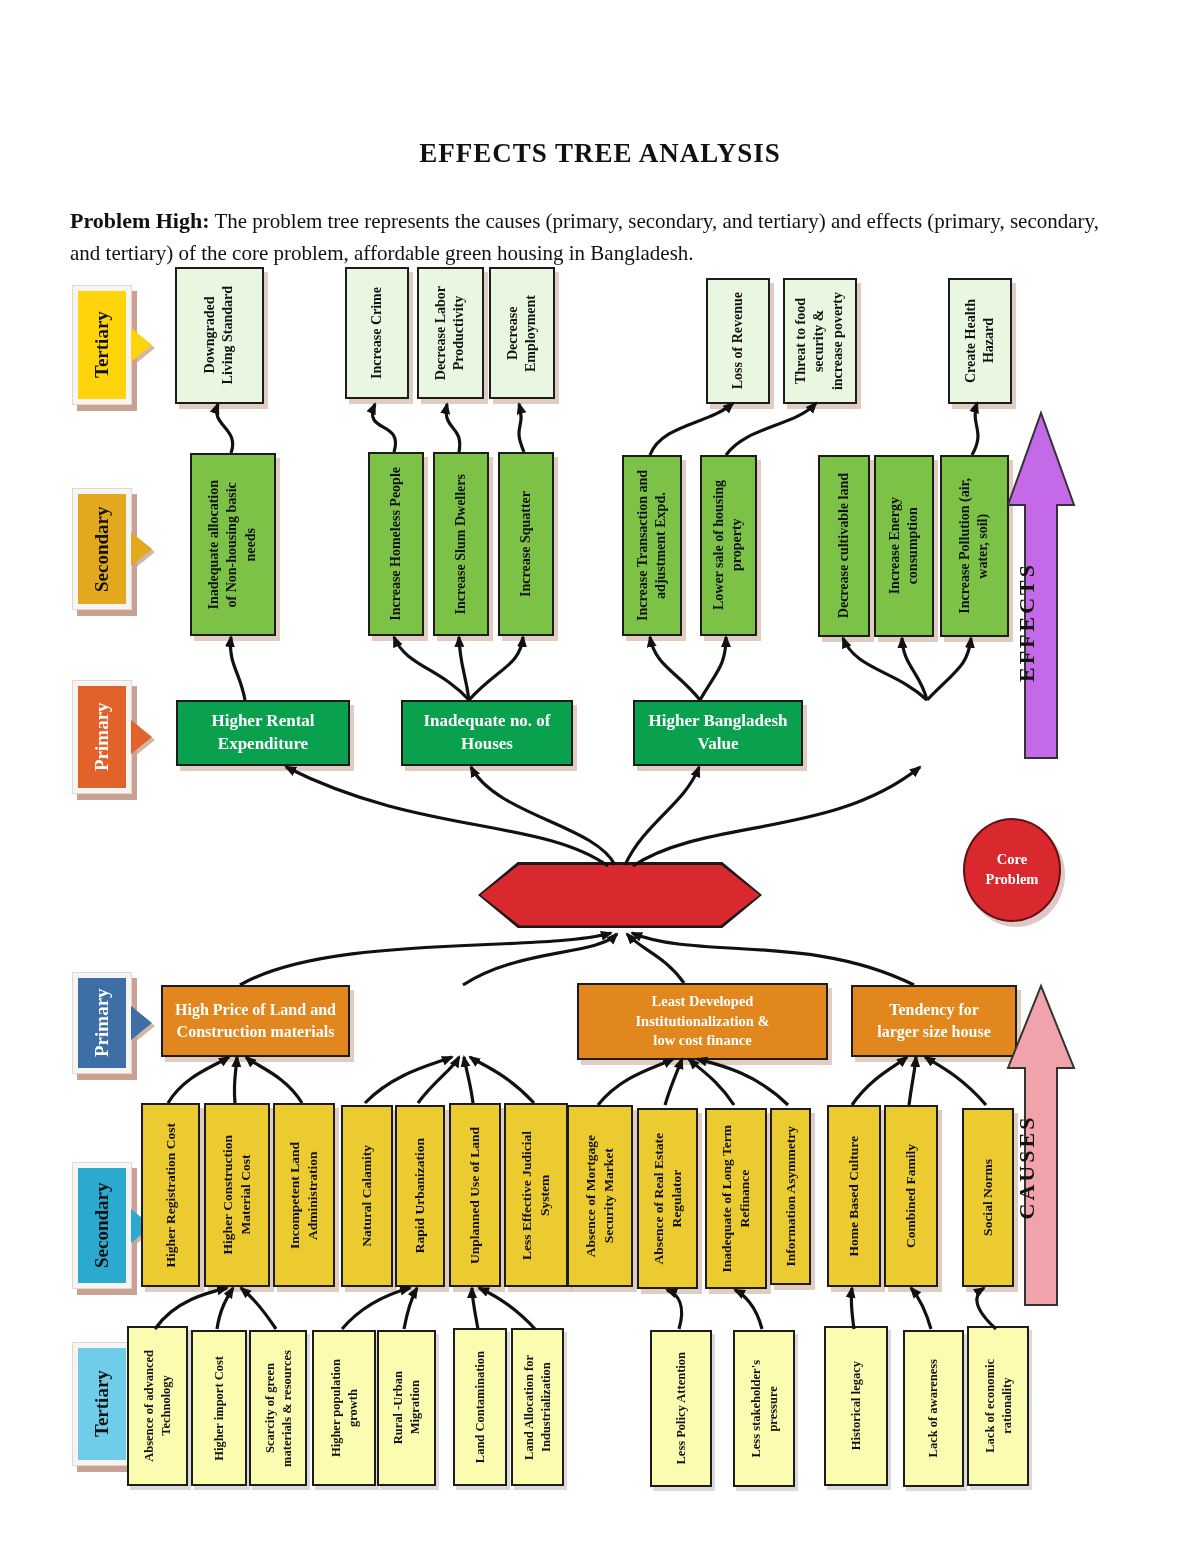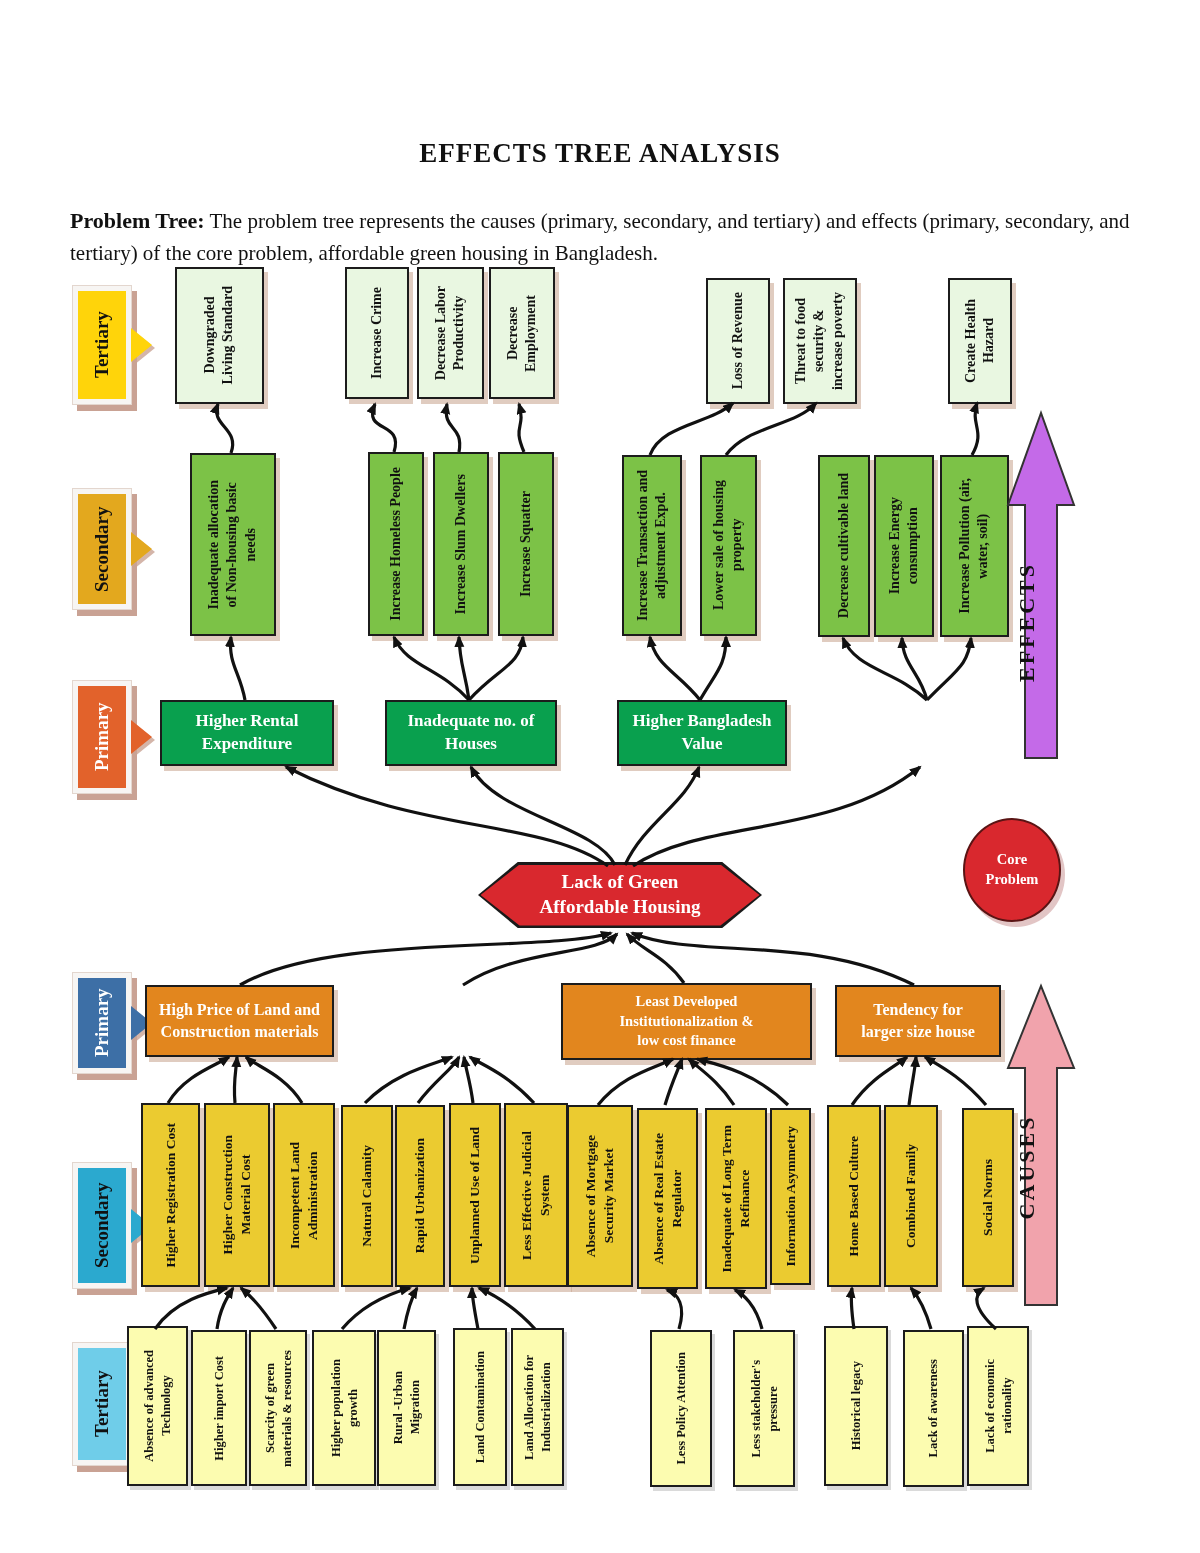--- a/index.html
+++ b/index.html
@@ -19,21 +19,21 @@
   .t-eff{background:#E9F7E1;}
   .s-eff{background:#7CC247;}
   .s-cau{background:#EBCB30;}
   .s-cau span{font-size:13.5px;}
   .t-cau{background:#FCFCB0;box-shadow:3px 4px 0 rgba(150,150,150,.35);}
   .t-cau span{font-size:12.5px;}
   
   .hb{position:absolute;display:flex;align-items:center;justify-content:center;
       border:2px solid #1c1c1c;text-align:center;white-space:pre-line;z-index:2;
       font:bold 17px "Liberation Serif",serif;color:#fff;line-height:1.35;
-      box-shadow:4px 5px 0 rgba(198,162,140,.55);}
+      box-shadow:4px 5px 0 rgba(198,162,140,.55);margin-left:16px;}
   .p-eff{background:#09A04E;}
   .p-cau{background:#E2861E;font-size:16px;}
   
   .hex{position:absolute;left:478px;top:862px;width:284px;height:66px;z-index:3;
        clip-path:polygon(0 50%,14% 0,86% 0,100% 50%,86% 100%,14% 100%);background:#1a1a1a;
        display:flex;align-items:center;justify-content:center;}
   .hex-fill{position:absolute;inset:2.5px;background:#D9282E;
        clip-path:polygon(0 50%,14% 0,86% 0,100% 50%,86% 100%,14% 100%);}
   .hex span{position:relative;color:#fff;font:bold 19px "Liberation Serif",serif;
        text-align:center;white-space:pre-line;line-height:1.3;z-index:1;}
@@ -56,21 +56,21 @@
   .overlay{position:absolute;left:0;top:0;z-index:4;pointer-events:none;}
   .flow{fill:none;stroke:#111;stroke-width:3.2;}
   .bigarrow-label{font:bold 22px "Liberation Serif",serif;letter-spacing:3px;fill:#111;}
 </style>
 </head>
 <body>
 
 <div id="canvas">
 
   <div class="title">EFFECTS TREE ANALYSIS</div>
-  <p class="desc"><b>Problem Tree:</b> <span>The problem tree represents the causes (primary, secondary, and tertiary) and effects (primary, secondary, and tertiary) of the core problem, affordable green housing in Bangladesh.</span></p>
+  <p class="desc"><b>Problem High:</b> <span>The problem tree represents the causes (primary, secondary, and tertiary) and effects (primary, secondary, and tertiary) of the core problem, affordable green housing in Bangladesh.</span></p>
 
   <div class="tab" style="top:285px;height:118px;">
     <div class="tab-fill" style="background:#FFD40A"></div>
     <span class="tab-arrow" style="border-left:21px solid #FFD40A"></span>
     <span class="tab-label" style="color:#111">Tertiary</span>
   </div>
   <div class="tab" style="top:488px;height:120px;">
     <div class="tab-fill" style="background:#E3A81E"></div>
     <span class="tab-arrow" style="border-left:21px solid #E3A81E"></span>
     <span class="tab-label" style="color:#111">Secondary</span>
@@ -160,22 +160,20 @@
 
   <div class="hb p-eff" style="left:160px;top:700px;width:170px;height:62px">Higher Rental
 Expenditure</div>
   <div class="hb p-eff" style="left:385px;top:700px;width:168px;height:62px">Inadequate no. of
 Houses</div>
   <div class="hb p-eff" style="left:617px;top:700px;width:166px;height:62px">Higher Bangladesh
 Value</div>
 
   <div class="hex">
     <div class="hex-fill"></div>
-    <span>Lack of Green
-Affordable Housing</span>
   </div>
   <div class="core-circle">Core
 Problem</div>
 
   <div class="hb p-cau" style="left:145px;top:985px;width:185px;height:68px">High Price of Land and
 Construction materials</div>
   <div class="hb p-cau" style="left:561px;top:983px;width:247px;height:73px;font-size:14.5px">Least Developed
 Institutionalization &amp;
 low cost finance</div>
   <div class="hb p-cau" style="left:835px;top:985px;width:162px;height:68px">Tendency for

